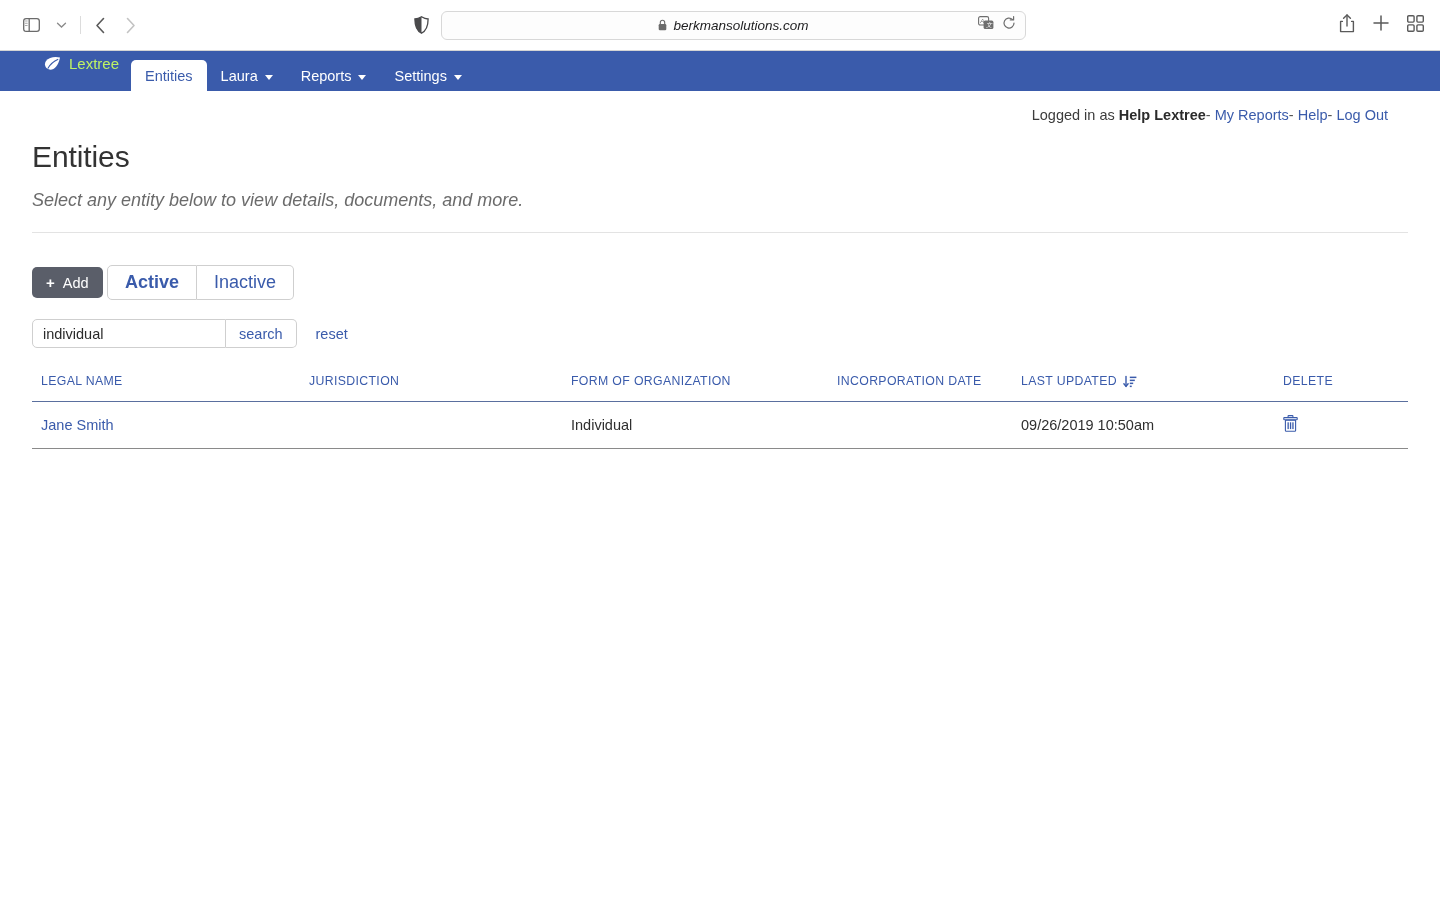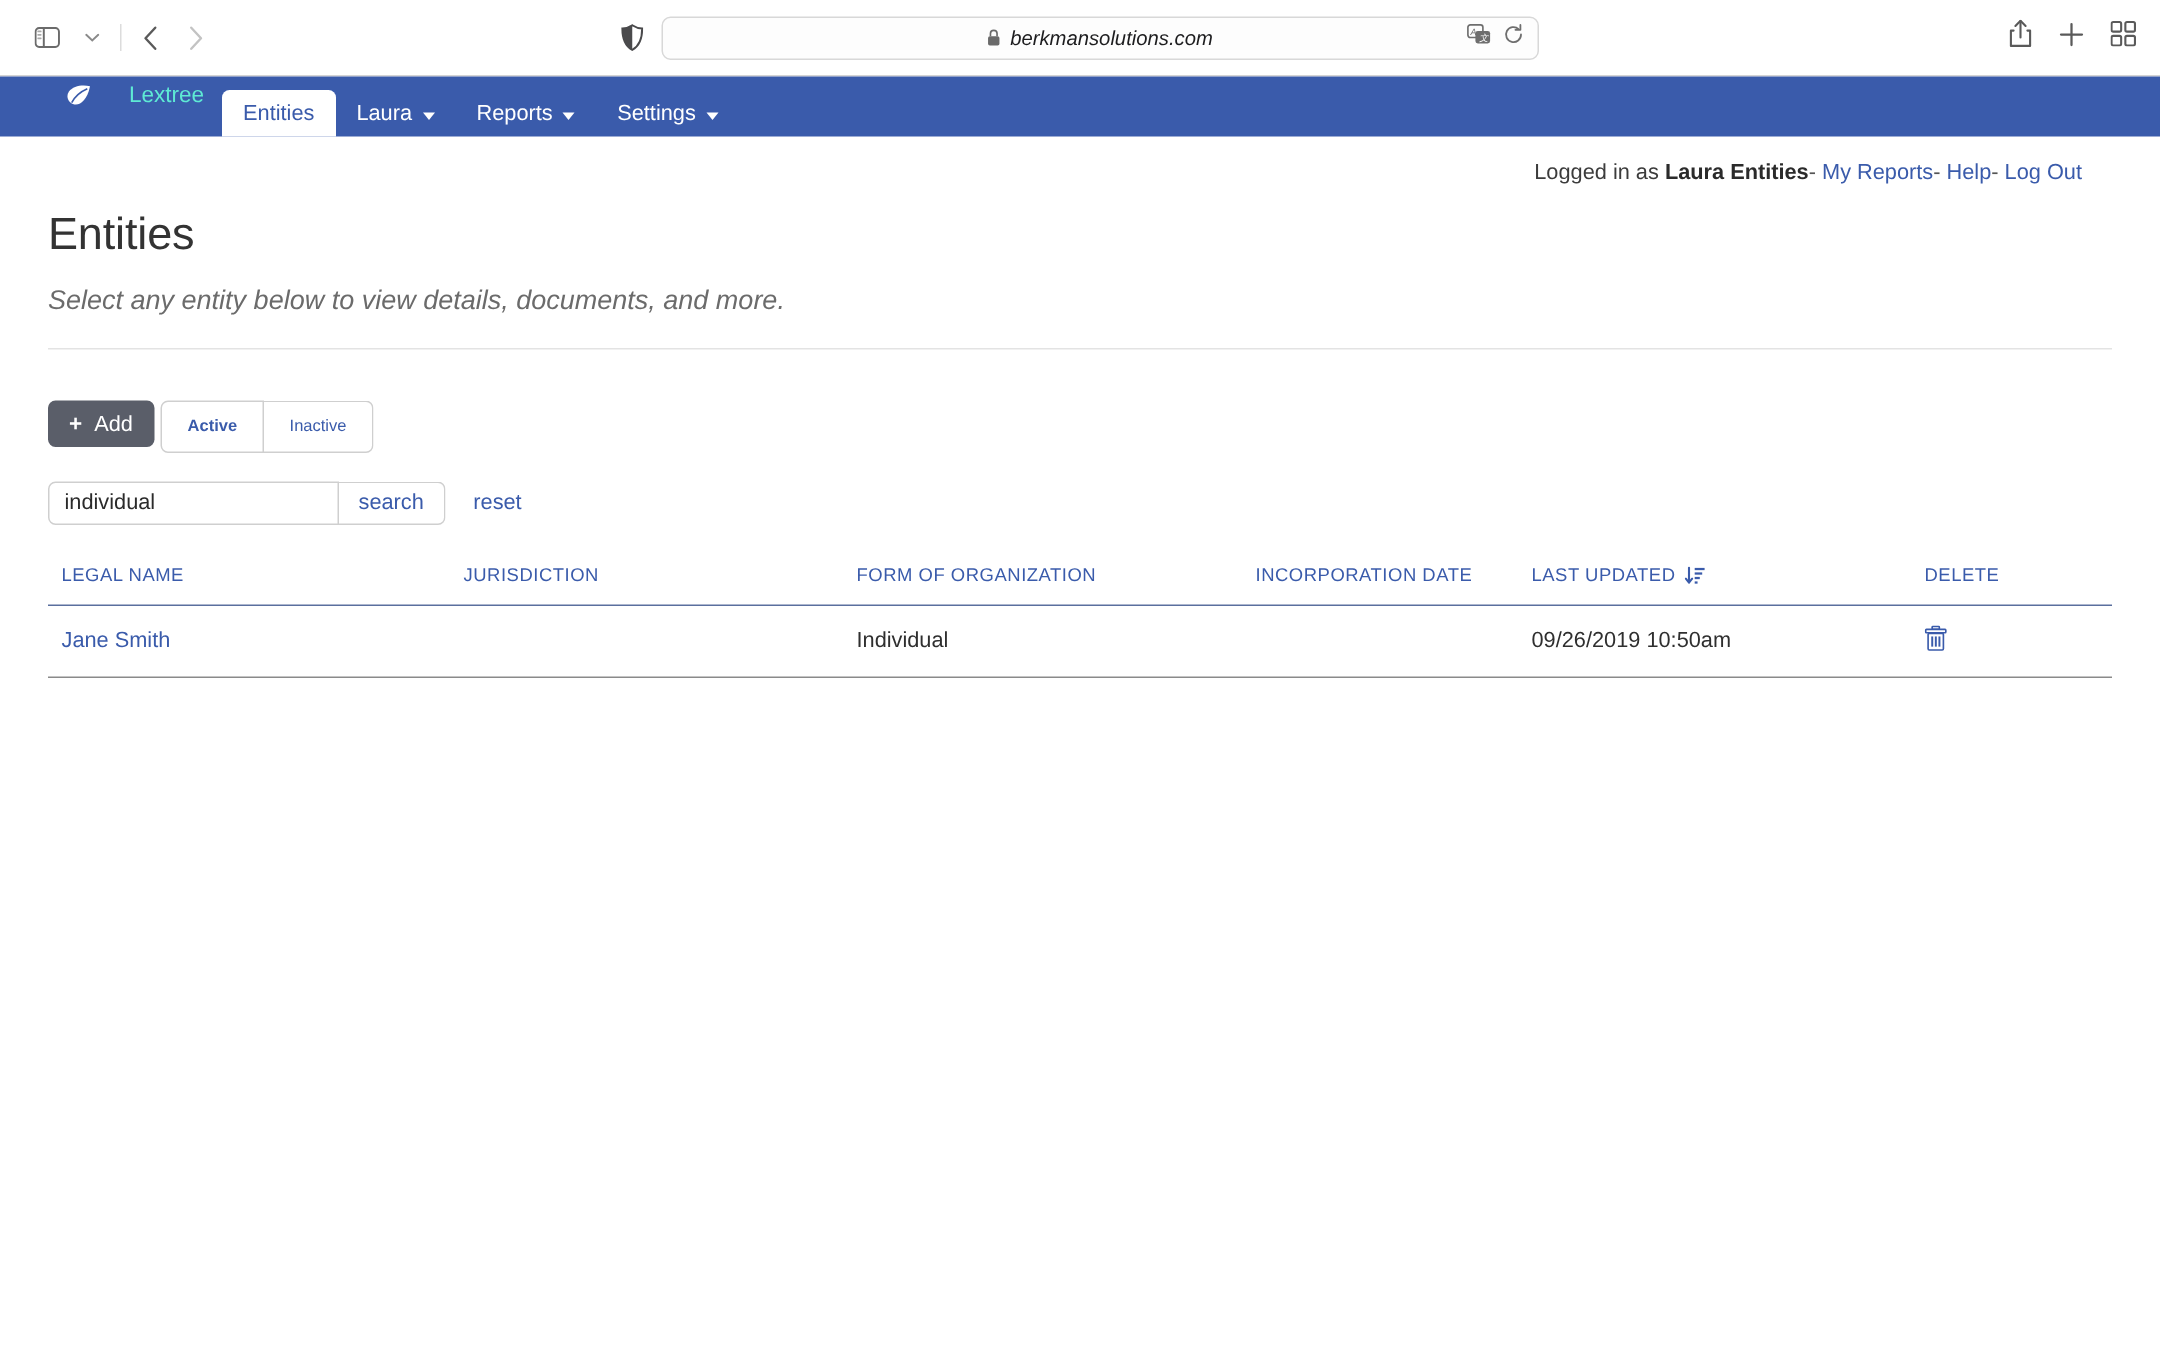--- a/index.html
+++ b/index.html
@@ -78,22 +78,22 @@
   
   .navbar {
     height: 40px;
     background: #3a5bab;
     display: flex;
     align-items: flex-end;
     padding-left: 40px;
     position: relative;
   }
   .nav-brand {
-    display: flex; align-items: center; gap: 25px;
-    color: #5eead4; font-size: 15px;
+    display: flex; align-items: center; gap: 8px;
+    color: #bef264; font-size: 15px;
     height: 40px;
     padding: 0 12px 16px 4px;
   }
   .leaf-icon { display: flex; align-items: center; }
   .nav-item {
     height: 30px;
     display: flex; align-items: center; gap: 7px;
     color: #ffffff;
     font-size: 14.5px;
     padding: 0 14px;
@@ -176,21 +176,21 @@
 
   .seg-group {
     margin-top: 28px;
     display: inline-flex;
   }
   .seg-btn {
     height: 35px;
     border: 1px solid #cfcfcf;
     background: #ffffff;
     color: #3a5bab;
-    font-size: 11px;
+    font-size: 18px;
     padding: 0 17px;
     font-family: inherit;
     cursor: pointer;
   }
   .seg-btn.first { border-radius: 5px 0 0 5px; }
   .seg-btn.last { border-radius: 0 5px 5px 0; border-left: none; }
   .seg-btn.selected { font-weight: bold; }
 
   .search-row {
     margin-top: 19px;
@@ -392,21 +392,21 @@
   <div class="nav-item">
     <span>Settings</span>
     <span class="caret"></span>
   </div>
 </div>
 
 <div class="page">
 
   <div class="login-line">
     <span>Logged in as</span>
-    <b>Laura Entities</b><span class="login-sep">-</span>
+    <b>Help Lextree</b><span class="login-sep">-</span>
     <a href="#">My Reports</a><span class="login-sep">-</span>
     <a href="#">Help</a><span class="login-sep">-</span>
     <a href="#">Log Out</a>
   </div>
 
   <h1 class="page-title">Entities</h1>
   <div class="page-sub">Select any entity below to view details, documents, and more.</div>
   <div class="divider"></div>
 
   <button class="add-btn">

